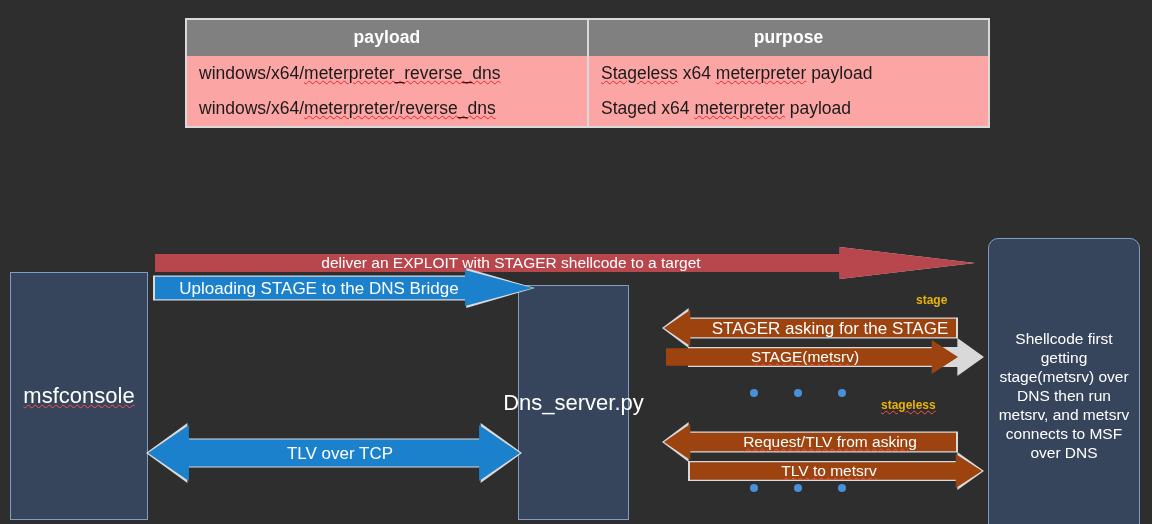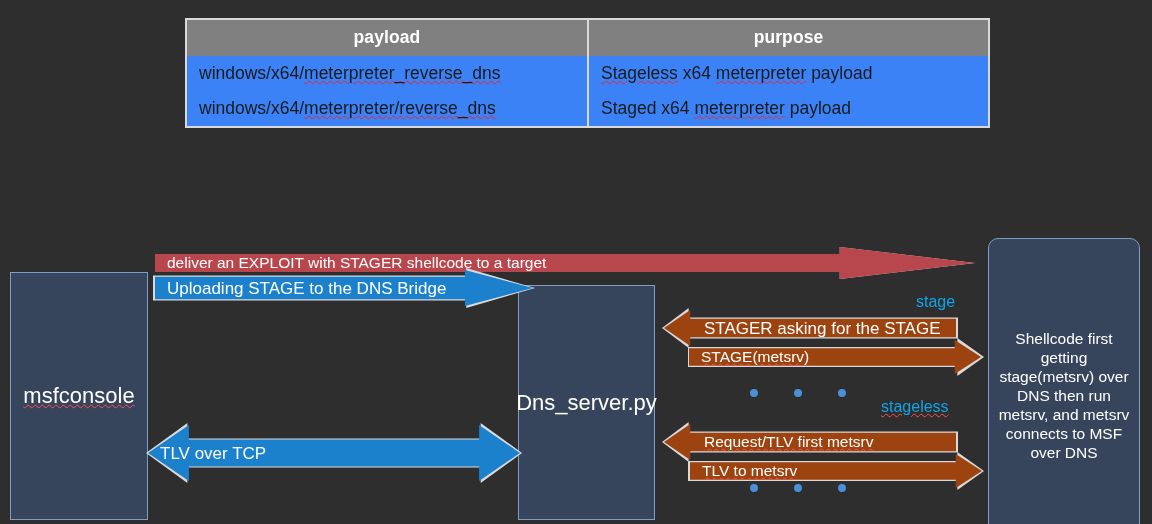--- a/index.html
+++ b/index.html
@@ -42,21 +42,21 @@
   #payload-table td {
     font-size: 17.5px;
     color: #1a1a1a;
     padding: 7px 4px 7px 12px;
     border-right: 2px solid #d9d9d9;
     white-space: nowrap;
     overflow: hidden;
   }
   #payload-table td:last-child { border-right: none; }
   #payload-table tr.odd td  { background: #cfcdc9; }
-  #payload-table tr.even td { background: #3b82f6; }
+  #payload-table tr.even td { background: #fca5a5; }
 
   
   .sq {
     text-decoration: underline;
     text-decoration-style: wavy;
     text-decoration-color: #e8252a;
     text-decoration-thickness: 1px;
     text-underline-offset: 1px;
   }
   .sqw {
@@ -74,34 +74,35 @@
     border: 1px solid #7f9ec4;
     color: #ffffff;
     display: flex;
     align-items: center;
     justify-content: center;
     text-align: center;
     font-size: 22px;
     box-sizing: border-box;
   }
   #box-msfconsole { left: 10px;   top: 272px; width: 138px; height: 248px; }
-  #box-dnsserver  { left: 518px;  top: 285px; width: 137px; height: 235px; }
+  #box-dnsserver  { left: 518px;  top: 285px; width: 111px; height: 235px; }
   #box-shellcode  { left: 988px;  top: 238px; width: 152px; height: 317px;
                     font-size: 15.5px; line-height: 1.22; padding: 6px 6px; border-radius: 10px; }
 
   
   .arrow {
     position: absolute;
     display: flex;
     align-items: center;
     box-sizing: border-box;
     color: #ffffff;
   }
   .arrow .lbl {
     width: 100%;
+    text-align: center;
     white-space: nowrap;
     line-height: 1;
     margin-left: 12px;
   }
 
   
   #arrow-exploit {
     left: 155px; top: 247px; width: 820px; height: 32px;
     background: #b8474d;
     -webkit-clip-path: polygon(0 22%, 83.5% 22%, 83.5% 0, 100% 50%, 83.5% 100%, 83.5% 78%, 0 78%);
@@ -167,38 +168,39 @@
   .outline-right-orange {
     background: #d9d9d9;
     -webkit-clip-path: polygon(0 24%, 91% 24%, 91% 0, 100% 50%, 91% 100%, 91% 76%, 0 76%);
     clip-path: polygon(0 24%, 91% 24%, 91% 0, 100% 50%, 91% 100%, 91% 76%, 0 76%);
   }
 
   #arrow-stager-req          { left: 664px; top: 310px; width: 292px; height: 36px; font-size: 17px; }
   #arrow-stager-req-outline  { left: 662px; top: 308px; width: 296px; height: 40px; }
   #arrow-stager-req .lbl     { padding-left: 28px; }
 
-  #arrow-stage-metsrv         { left: 689px; top: 340px; width: 292px; height: 34px; font-size: 15.5px; }
+  #arrow-stage-metsrv         { left: 666px; top: 340px; width: 292px; height: 34px; font-size: 15.5px; }
   #arrow-stage-metsrv-outline { left: 688px; top: 338px; width: 296px; height: 38px; }
   #arrow-stage-metsrv .lbl    { padding-right: 26px; }
 
   #arrow-req-tlv              { left: 664px; top: 424px; width: 292px; height: 36px; font-size: 15.5px; }
   #arrow-req-tlv-outline      { left: 662px; top: 422px; width: 296px; height: 40px; }
   #arrow-req-tlv .lbl         { padding-left: 28px; }
 
   #arrow-tlv-to-metsrv         { left: 690px; top: 454px; width: 292px; height: 34px; font-size: 15.5px; }
   #arrow-tlv-to-metsrv-outline { left: 688px; top: 452px; width: 296px; height: 38px; }
   #arrow-tlv-to-metsrv .lbl    { padding-right: 26px; }
 
   
   .caption {
     position: absolute;
-    color: #0ea5e9;
-    font-size: 16px;
+    color: #eab308;
+    font-size: 12px;
     white-space: nowrap;
+    font-weight: bold;
   }
   #caption-stage     { left: 916px; top: 293px; }
   #caption-stageless { left: 881px; top: 398px; }
 
   
   .dots { position: absolute; display: flex; gap: 36px; }
   .dots span {
     width: 8px; height: 8px; border-radius: 50%;
     background: #4a90d9; display: block;
   }
@@ -263,21 +265,21 @@
   <span class="lbl">STAGER asking for the STAGE</span>
 </div>
 
 <div class="arrow outline-right-orange" id="arrow-stage-metsrv-outline"></div>
 <div class="arrow arrow-right-orange" id="arrow-stage-metsrv">
   <span class="lbl sqw">STAGE(metsrv)</span>
 </div>
 
 <div class="arrow outline-left-orange" id="arrow-req-tlv-outline"></div>
 <div class="arrow arrow-left-orange" id="arrow-req-tlv">
-  <span class="lbl sqw">Request/TLV first metsrv</span>
+  <span class="lbl sqw">Request/TLV from asking</span>
 </div>
 
 <div class="arrow outline-right-orange" id="arrow-tlv-to-metsrv-outline"></div>
 <div class="arrow arrow-right-orange" id="arrow-tlv-to-metsrv">
   <span class="lbl sqw">TLV to metsrv</span>
 </div>
 
 <div class="caption" id="caption-stage">stage</div>
 <div class="caption sqw" id="caption-stageless">stageless</div>
 

